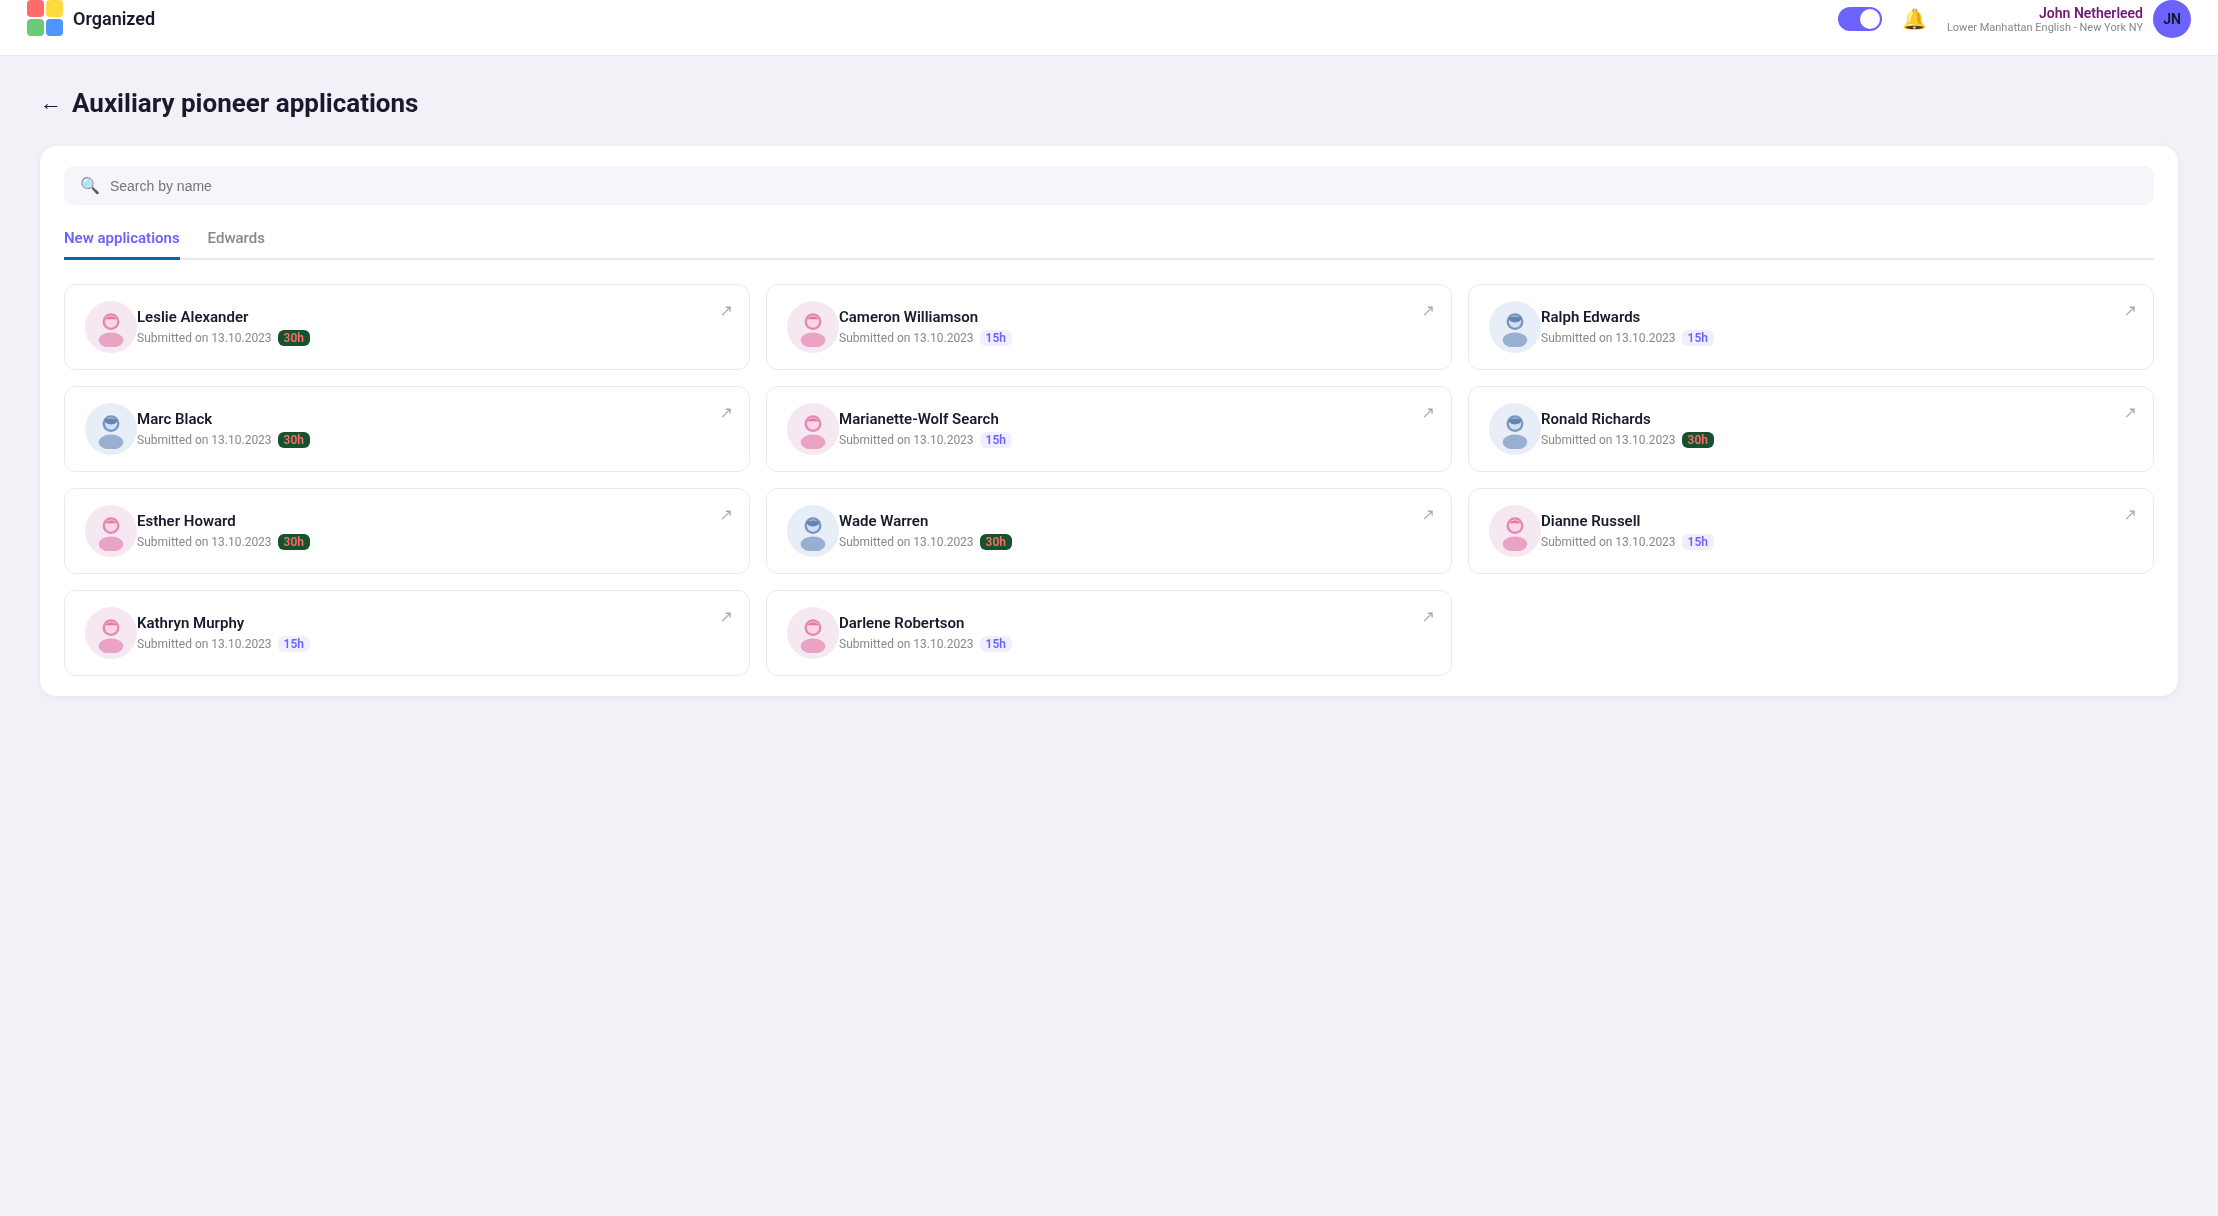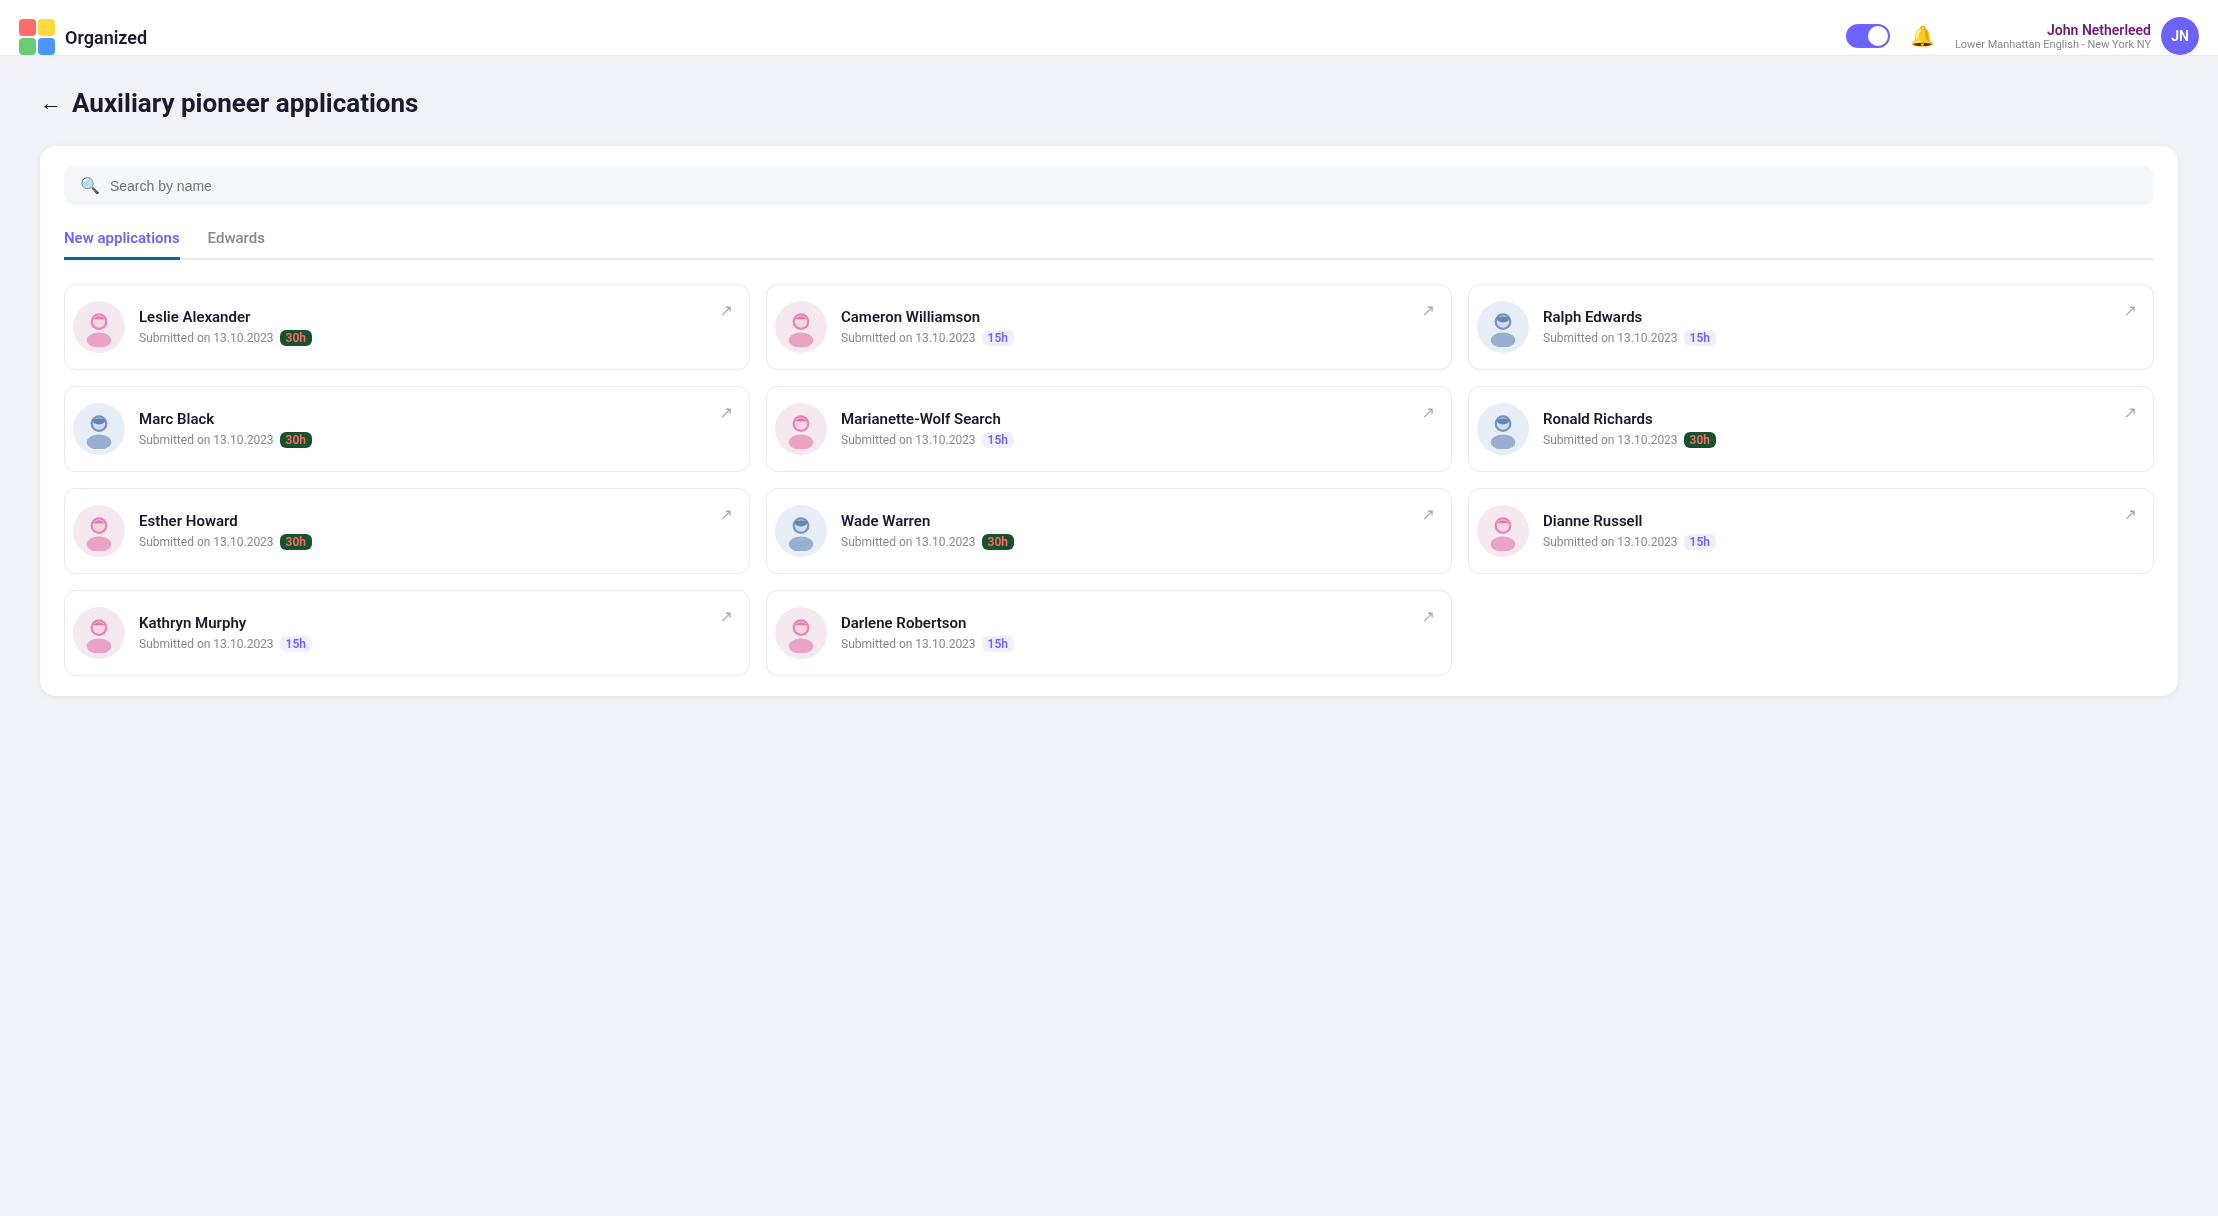--- a/index.html
+++ b/index.html
@@ -7,22 +7,22 @@
       font-family: -apple-system, BlinkMacSystemFont, 'Segoe UI', Roboto, sans-serif;
       background: #f0f2f8;
       min-height: 100vh;
       color: #1a1a2e;
     }
 
     
     .header {
       background: #fff;
       display: flex;
-      align-items: flex-end;
-      padding: 0 19px;
+      align-items: flex-start;
+      padding: 0 27px;
       height: 56px;
       border-bottom: 1px solid #e8eaf0;
     }
     .header-logo {
       display: flex;
       align-items: center;
       gap: 10px;
       flex: 1;
     }
     .logo-icon {
@@ -79,21 +79,21 @@
       color: #888;
     }
     .avatar {
       width: 38px;
       height: 38px;
       border-radius: 50%;
       background: #6c63ff;
       display: flex;
       align-items: center;
       justify-content: center;
-      color: #ffffff;
+      color: #0f172a;
       font-size: 14px;
       font-weight: 600;
     }
 
     
     .page {
       padding: 32px 40px;
     }
     .back-row {
       display: flex;
@@ -173,24 +173,23 @@
     
     .cards-grid {
       display: grid;
       grid-template-columns: repeat(3, 1fr);
       gap: 16px;
     }
     .app-card {
       background: #fff;
       border: 1.5px solid #e8eaf0;
       border-radius: 12px;
-      padding: 16px 8px;
-      display: flex;
-      align-items: center;
-      gap: 14px;
+      padding: 16px 20px;
+      display: flex;
+      align-items: center;
       cursor: pointer;
       transition: box-shadow 0.15s;
       position: relative;
     }
     .card-avatar {
       width: 52px;
       height: 52px;
       border-radius: 50%;
       background: #f5e8f0;
       display: flex;

